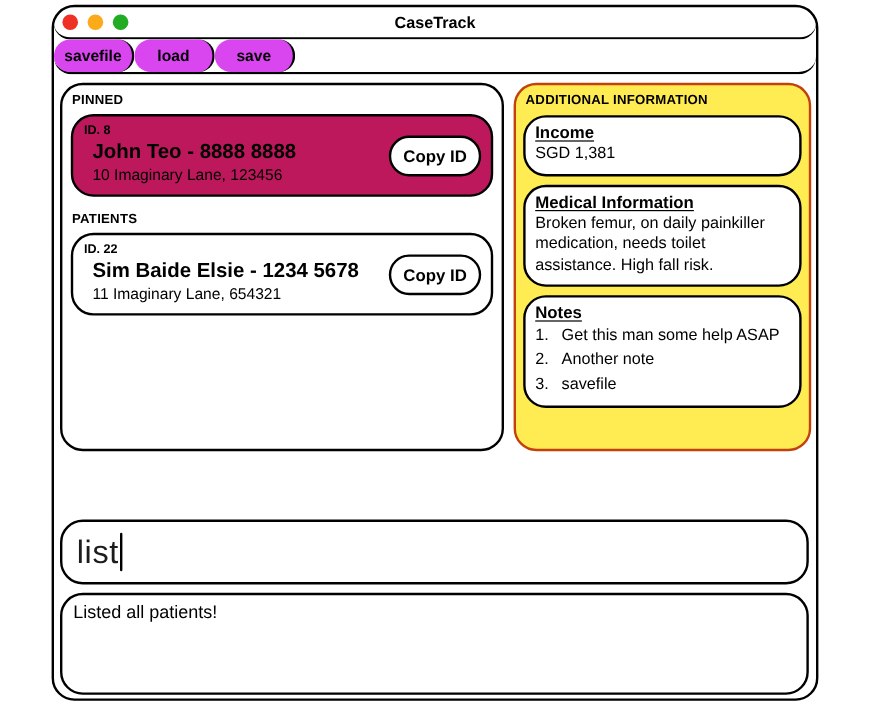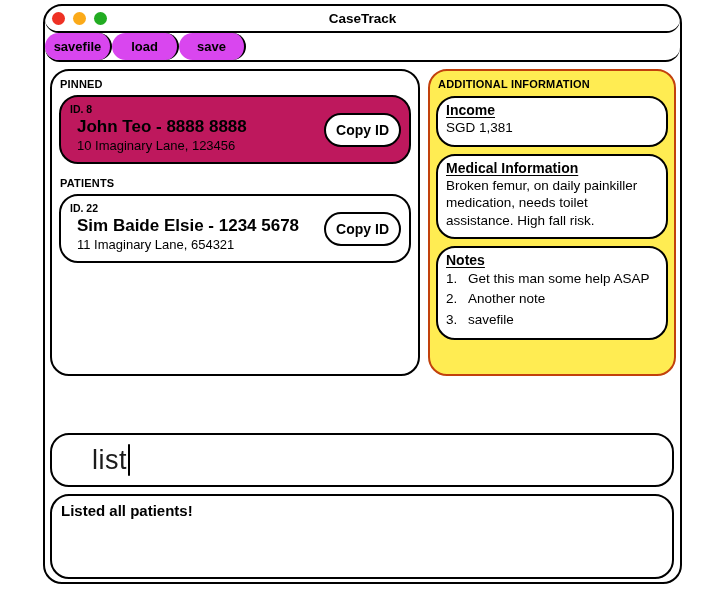--- a/index.html
+++ b/index.html
@@ -48,29 +48,29 @@
   .info-title { font-size: 14px; font-weight: bold; text-decoration: underline; text-underline-offset: 2px; margin-bottom: 1px; }
   .info-body { font-size: 13.5px; line-height: 1.3; }
   .note-row { display: flex; font-size: 13.5px; line-height: 1.5; }
   .note-num { width: 22px; flex: 0 0 22px; }
 
   
   .input-box {
     position: absolute; left: 5px; top: 427px; width: 624px; height: 54px;
     border: 2px solid #000; background: #fff; display: flex; align-items: center; padding-left: 12px;
   }
-  .input-text { font-size: 27px; font-weight: normal; color: #1c1c1c; letter-spacing: 0.5px; margin-left: 28px; }
+  .input-text { font-size: 27px; font-weight: normal; color: #1c1c1c; letter-spacing: 0.5px; }
   .caret { width: 2px; height: 32px; background: #000; margin-left: 1px; flex: 0 0 2px; }
 
   
   .output-box {
     position: absolute; left: 5px; top: 488px; width: 624px; height: 85px;
     border: 2px solid #000; background: #fff; padding: 6px 9px;
   }
-  .output-text { font-size: 15px; font-weight: bold; }
+  .output-text { font-size: 15px; font-weight: normal; }
 </style>
 </head>
 <body>
 
 <div class="canvas">
   <div class="window">
 
     <div class="titlebar">
       <div class="lights">
         <span class="light" style="background-color: rgb(238, 49, 36);"></span>

